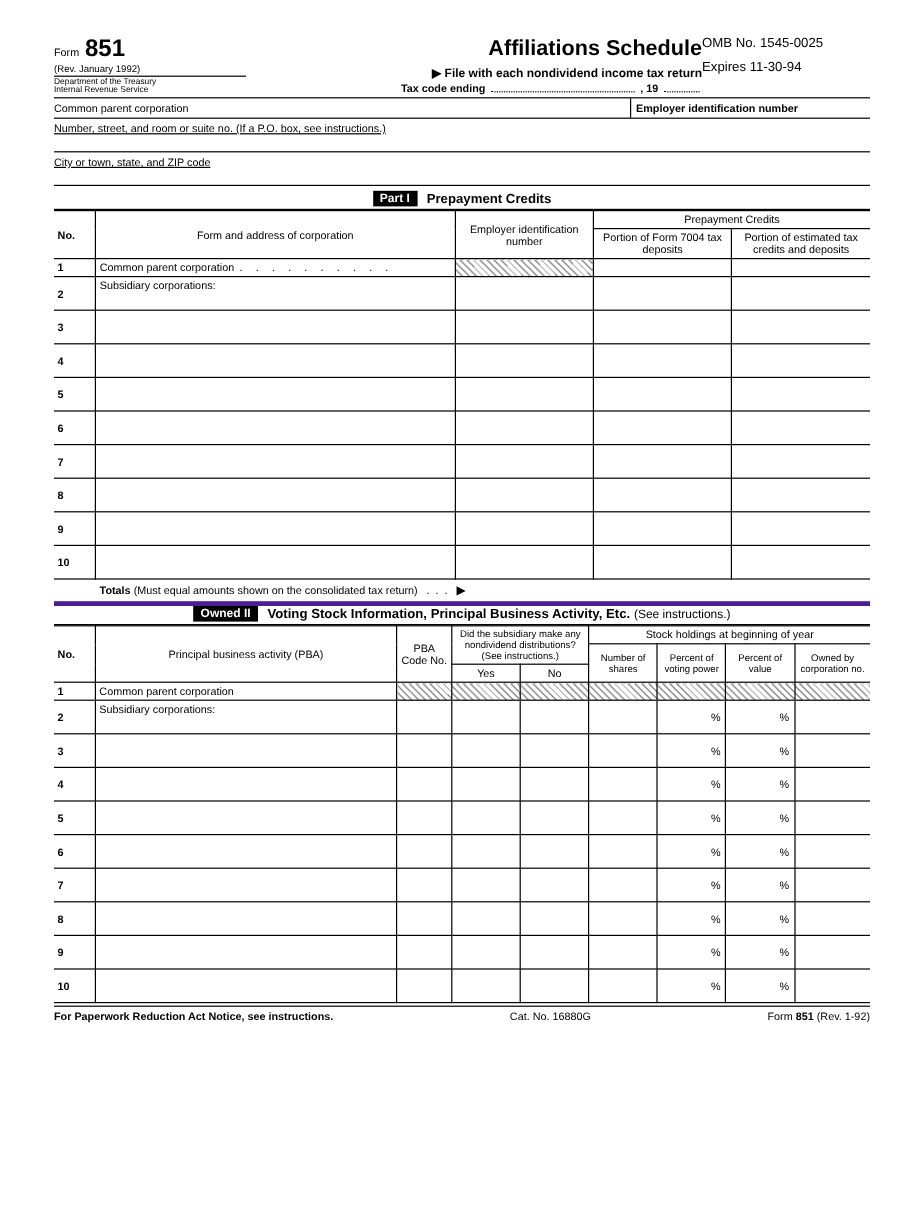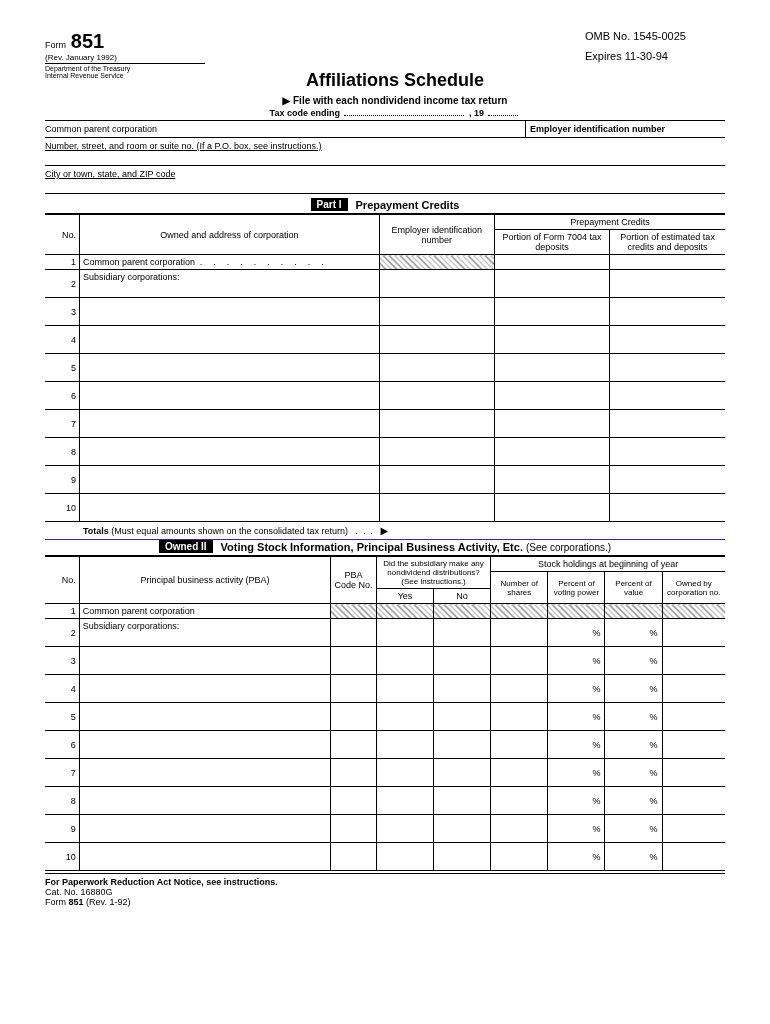--- a/index.html
+++ b/index.html
@@ -1,19 +1,19 @@
 <!DOCTYPE html>
 <html><head>
 <meta charset="utf-8">
 <style>
   * { box-sizing: border-box; margin: 0; padding: 0; }
   body { font-family: Arial, Helvetica, sans-serif; font-size: 10px; background: #fff; width: 770px; margin: 0 auto; padding: 30px 45px; color: #000; }
   .header { display: flex; justify-content: space-between; border-bottom: 1px solid #000; padding-bottom: 2px; }
   .header-left { width: 160px; }
-  .header-center { flex: 1; text-align: center; margin-top: 40px; }
+  .header-center { flex: 1; text-align: right; }
   .header-right { width: 140px; font-size: 11px; }
   .form-label { font-size: 9px; }
   .form-number { font-size: 20px; font-weight: bold; display: inline-block; margin-left: 2px; }
   .rev { font-size: 8px; }
   .dept { font-size: 7px; border-top: 1px solid #000; margin-top: 1px; padding-top: 1px; }
   .title { font-size: 18px; font-weight: bold; margin-bottom: 4px; }
   .subtitle { font-size: 10px; font-weight: bold; }
   .tax-year { font-size: 9px; font-weight: bold; margin-top: 2px; }
   .dotted { border-bottom: 1px dotted #000; display: inline-block; width: 120px; margin: 0 2px; }
   .dotted-short { border-bottom: 1px dotted #000; display: inline-block; width: 30px; margin: 0 2px; }
@@ -21,28 +21,28 @@
   .cp-left { flex: 1; padding: 3px 0; font-size: 9px; }
   .cp-right { width: 200px; border-left: 1px solid #000; padding: 3px 4px; font-size: 9px; font-weight: bold; }
   .field-label { font-size: 9px; padding: 3px 0 14px 0; border-bottom: 1px solid #000; text-decoration: underline; }
   .part-header { display: flex; align-items: center; margin-top: 4px; border-bottom: 1px solid #000; padding-bottom: 2px; justify-content: center; }
   .part-badge { background: #000; color: #fff; font-weight: bold; padding: 1px 6px; font-size: 10px; margin-right: 8px; }
   .part-title { font-weight: bold; font-size: 11px; }
   .part-note { font-size: 10px; font-weight: normal; }
   table { border-collapse: collapse; width: 100%; }
   th, td { border: 1px solid #000; font-size: 9px; padding: 2px 3px; vertical-align: middle; }
   th { font-weight: normal; text-align: center; }
-  .no-col { width: 30px; text-align: right; font-weight: normal; }
+  .no-col { width: 30px; text-align: left; font-weight: bold; }
   .row-tall td { height: 28px; }
   .hatched { background-image: repeating-linear-gradient(45deg, #888 0, #888 1px, transparent 1px, transparent 4px); }
   .dots::after { content: " .\00a0\00a0.\00a0\00a0.\00a0\00a0.\00a0\00a0.\00a0\00a0.\00a0\00a0.\00a0\00a0.\00a0\00a0.\00a0\00a0."; letter-spacing: 2px; }
-  .totals-row { border-bottom: 1px solid #4c1d95; padding: 3px 0 3px 38px; font-size: 9px; }
+  .totals-row { border-bottom: 4px solid #4c1d95; padding: 3px 0 3px 38px; font-size: 9px; }
   .arrow { font-size: 10px; }
   .pct { text-align: right; padding-right: 4px; }
-  .footer { display: flex; justify-content: space-between; border-top: 1.5px solid #000; padding-top: 3px; margin-top: 2px; font-size: 9px; flex-direction: column; }
+  .footer { display: flex; justify-content: space-between; border-top: 1.5px solid #000; padding-top: 3px; margin-top: 2px; font-size: 9px; }
   .footer-left { font-weight: bold; }
   .footer-right { }
   .no-left { border-left: none !important; }
   .no-right { border-right: none !important; }
   .no-bottom { border-bottom: none !important; }
 </style>
 </head>
 <body>
 
 <div class="header">
@@ -82,21 +82,21 @@
 
 <div class="part-header">
   <span class="part-badge">Part I</span>
   <span class="part-title">Prepayment Credits</span>
 </div>
 
 <table>
   <tbody>
       <tr>
     <th rowspan="2" class="no-col no-left">No.</th>
-    <th rowspan="2" style="width:260px">Owned and address of corporation</th>
+    <th rowspan="2" style="width:260px">Form and address of corporation</th>
     <th rowspan="2" style="width:100px">Employer identification number</th>
     <th colspan="2" class="no-right">Prepayment Credits</th>
   </tr>
   <tr>
     <th style="width:100px">Portion of Form 7004 tax deposits</th>
     <th style="width:100px" class="no-right">Portion of estimated tax credits and deposits</th>
   </tr>
   <tr>
     <td class="no-col no-left no-bottom">1</td>
     <td class="no-bottom"><span class="dots">Common parent corporation</span></td>
@@ -174,21 +174,21 @@
   <b>Totals</b>
   <span>(Must equal amounts shown on the consolidated tax return)</span>
   &nbsp;&nbsp;.&nbsp;&nbsp;.&nbsp;&nbsp;.&nbsp;&nbsp;
   <span class="arrow">▶</span>
 </div>
 
 <div class="part-header" style="margin-top:0;border-top:none">
   <span class="part-badge">Owned II</span>
   <span class="part-title">
     <span>Voting Stock Information, Principal Business Activity, Etc.</span>
-    <span class="part-note">(See corporations.)</span>
+    <span class="part-note">(See instructions.)</span>
   </span>
 </div>
 
 <table>
   <tbody>
       <tr>
     <th rowspan="3" class="no-col no-left">No.</th>
     <th rowspan="3" style="width:220px">Principal business activity (PBA)</th>
     <th rowspan="3" style="width:40px">PBA Code No.</th>
     <th colspan="2" rowspan="2" style="width:100px;font-size:8px">Did the subsidiary make any nondividend distributions? (See instructions.)</th>

